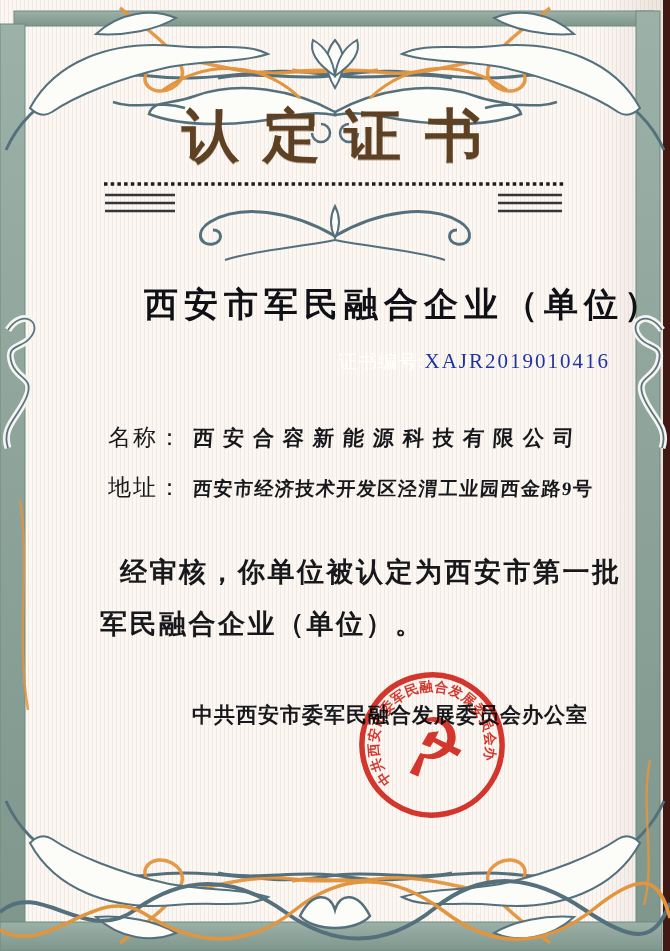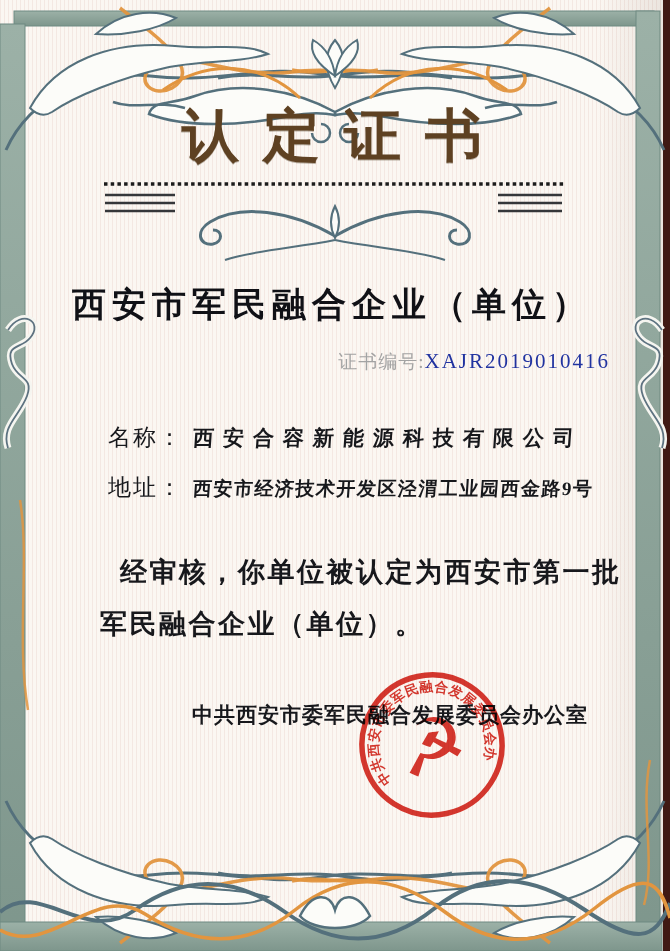--- a/index.html
+++ b/index.html
@@ -22,25 +22,25 @@
   
   .txt{position:absolute;white-space:nowrap;color:#17181c;}
   .title{
     top:98px;left:0;width:664px;text-align:center;
     font-size:57px;font-weight:bold;color:#5e4122;
     letter-spacing:24px;padding-left:24px;box-sizing:border-box;
     text-shadow:0 1px 0 rgba(60,40,15,.35);
     font-family:Liberation Serif, serif;
   }
   .heading{
-    top:282px;left:0;width:664px;text-align:center;
+    top:282px;left:0;width:664px;text-align:right;
     font-size:34px;font-weight:bold;letter-spacing:6px;color:#101116;
   }
   .certno{top:349px;left:0;width:610px;text-align:right;font-size:19px;letter-spacing:1px;}
-  .certno .label{color:#a3a3a3;}
+  .certno .label{color:#ffffff;}
   .certno .value{color:#2133a0;font-size:21px;letter-spacing:2px;}
   .fieldrow{left:108px;font-size:23px;}
   .fieldrow .flabel{font-weight:500;letter-spacing:2px;}
   .fieldrow.name{top:422px;}
   .fieldrow.addr{top:472px;}
   .fval{font-size:21px;font-weight:bold;letter-spacing:9px;transform:skewX(-4deg);display:inline-block;margin-left:10px;}
   .fval.addrv{font-size:19px;letter-spacing:1.5px;}
   .bodytext{
     top:546px;left:60px;width:580px;
     font-size:27px;font-weight:bold;line-height:52px;letter-spacing:2.5px;

